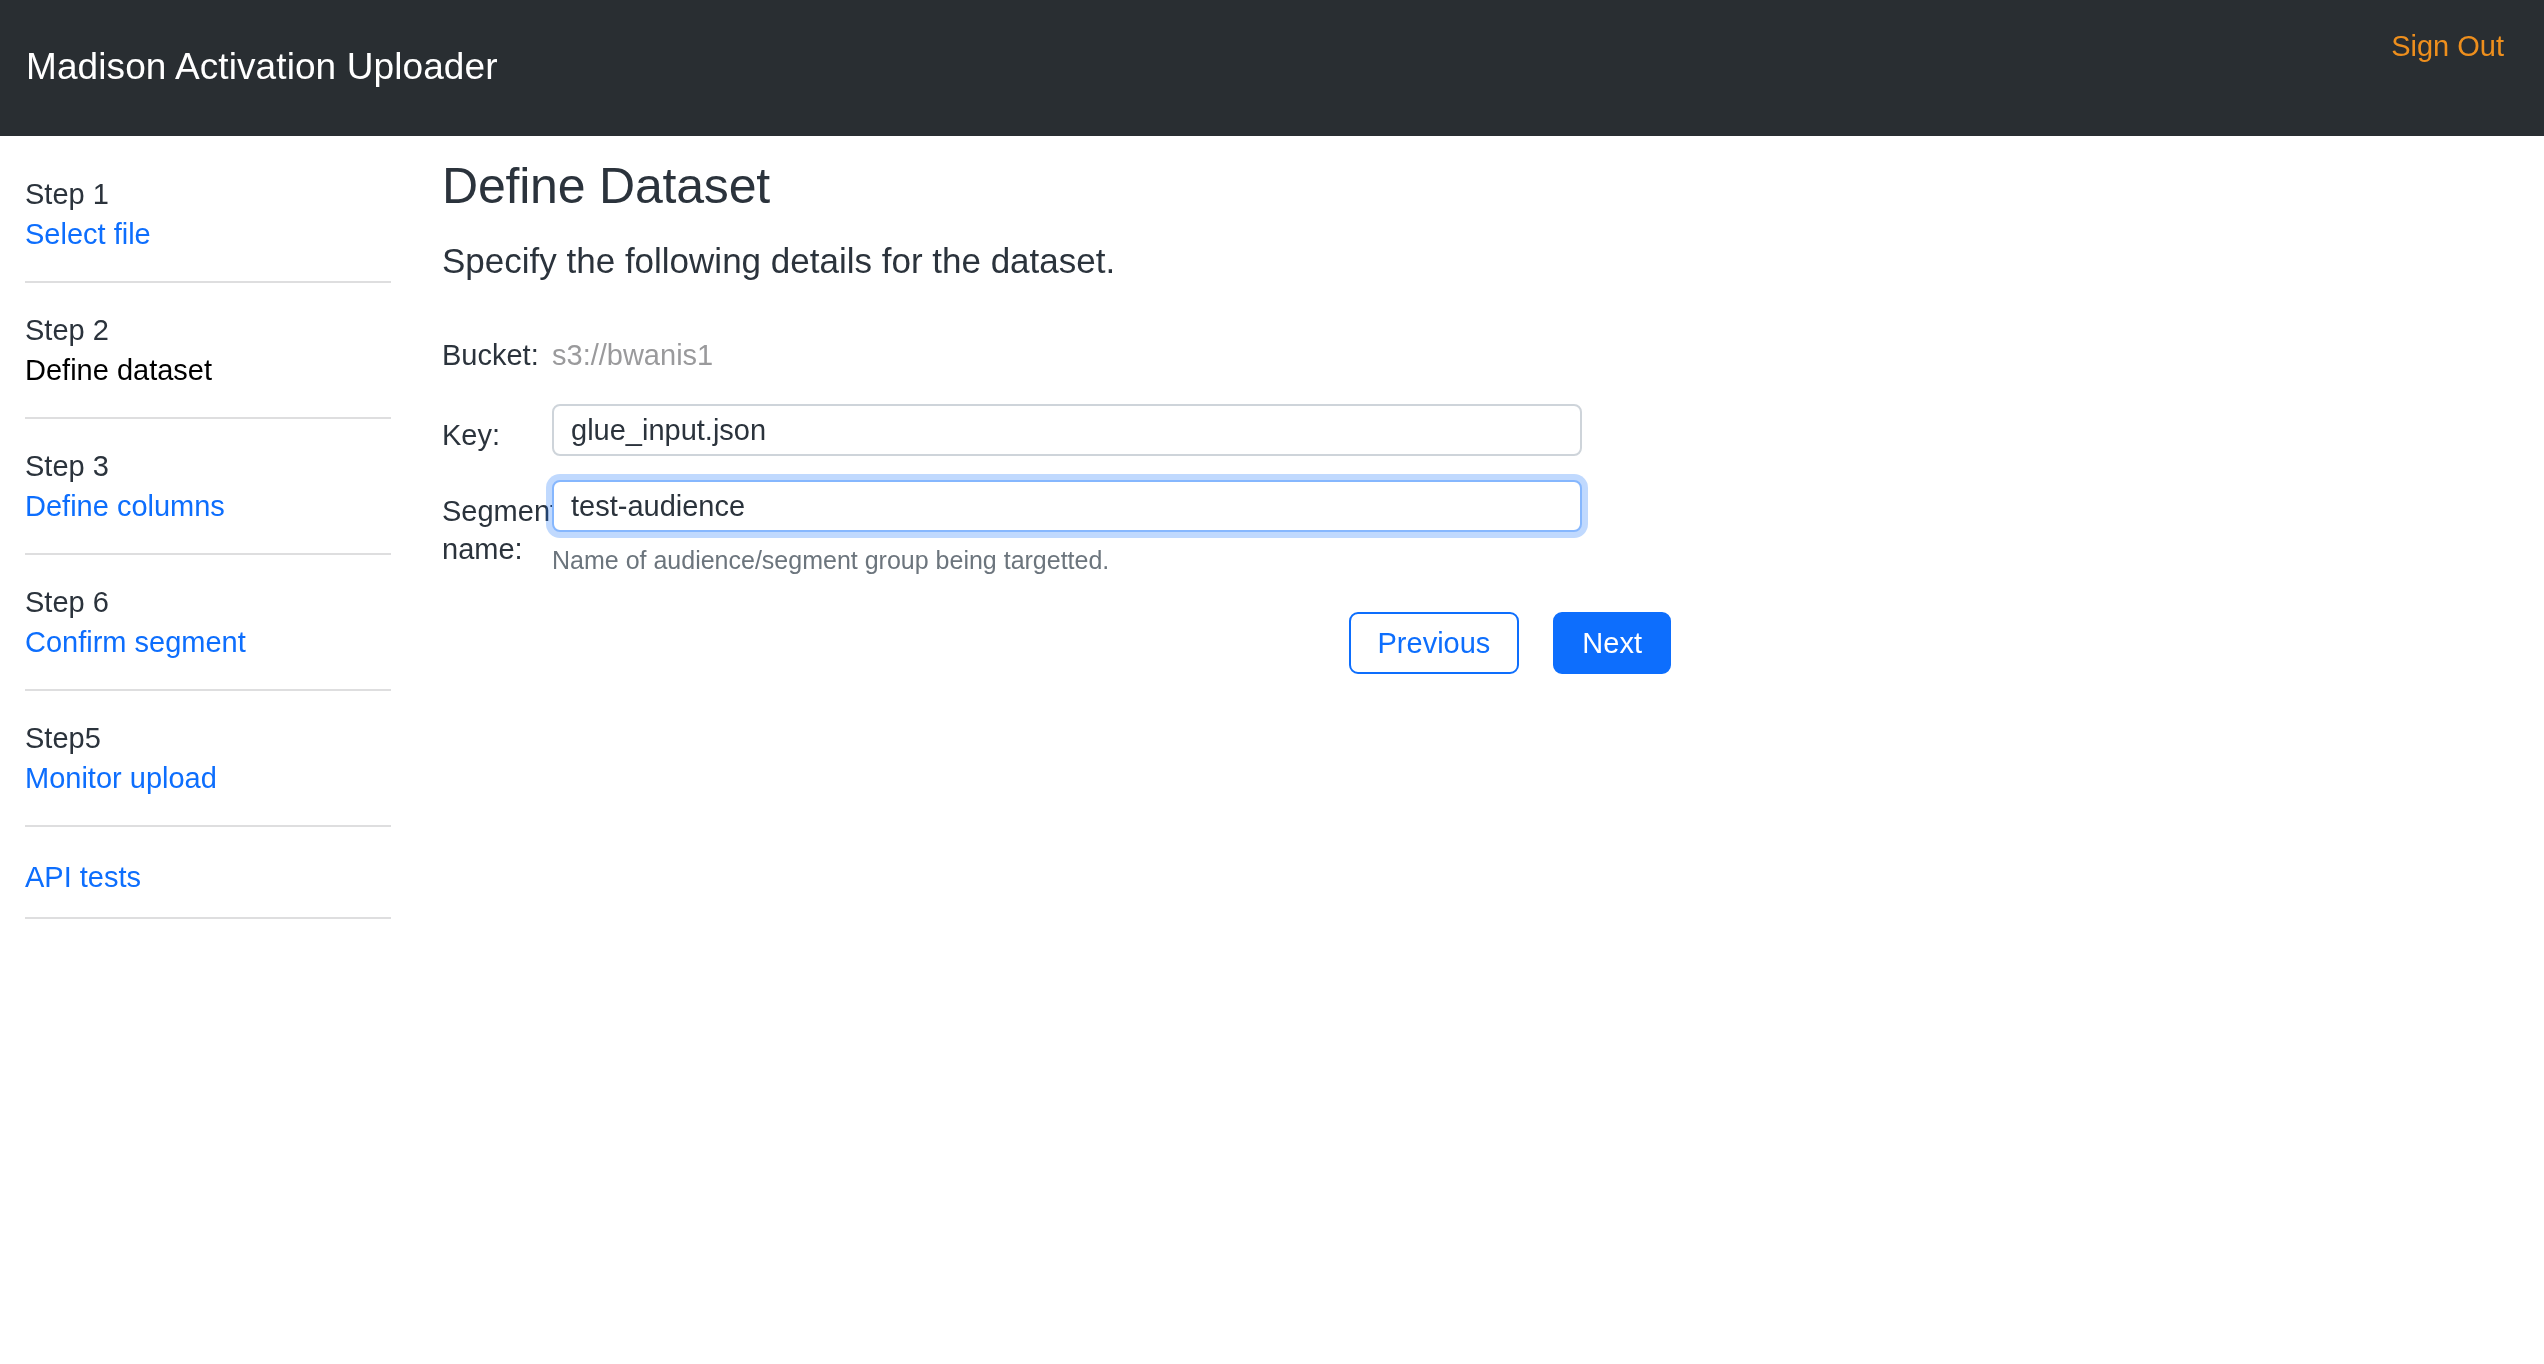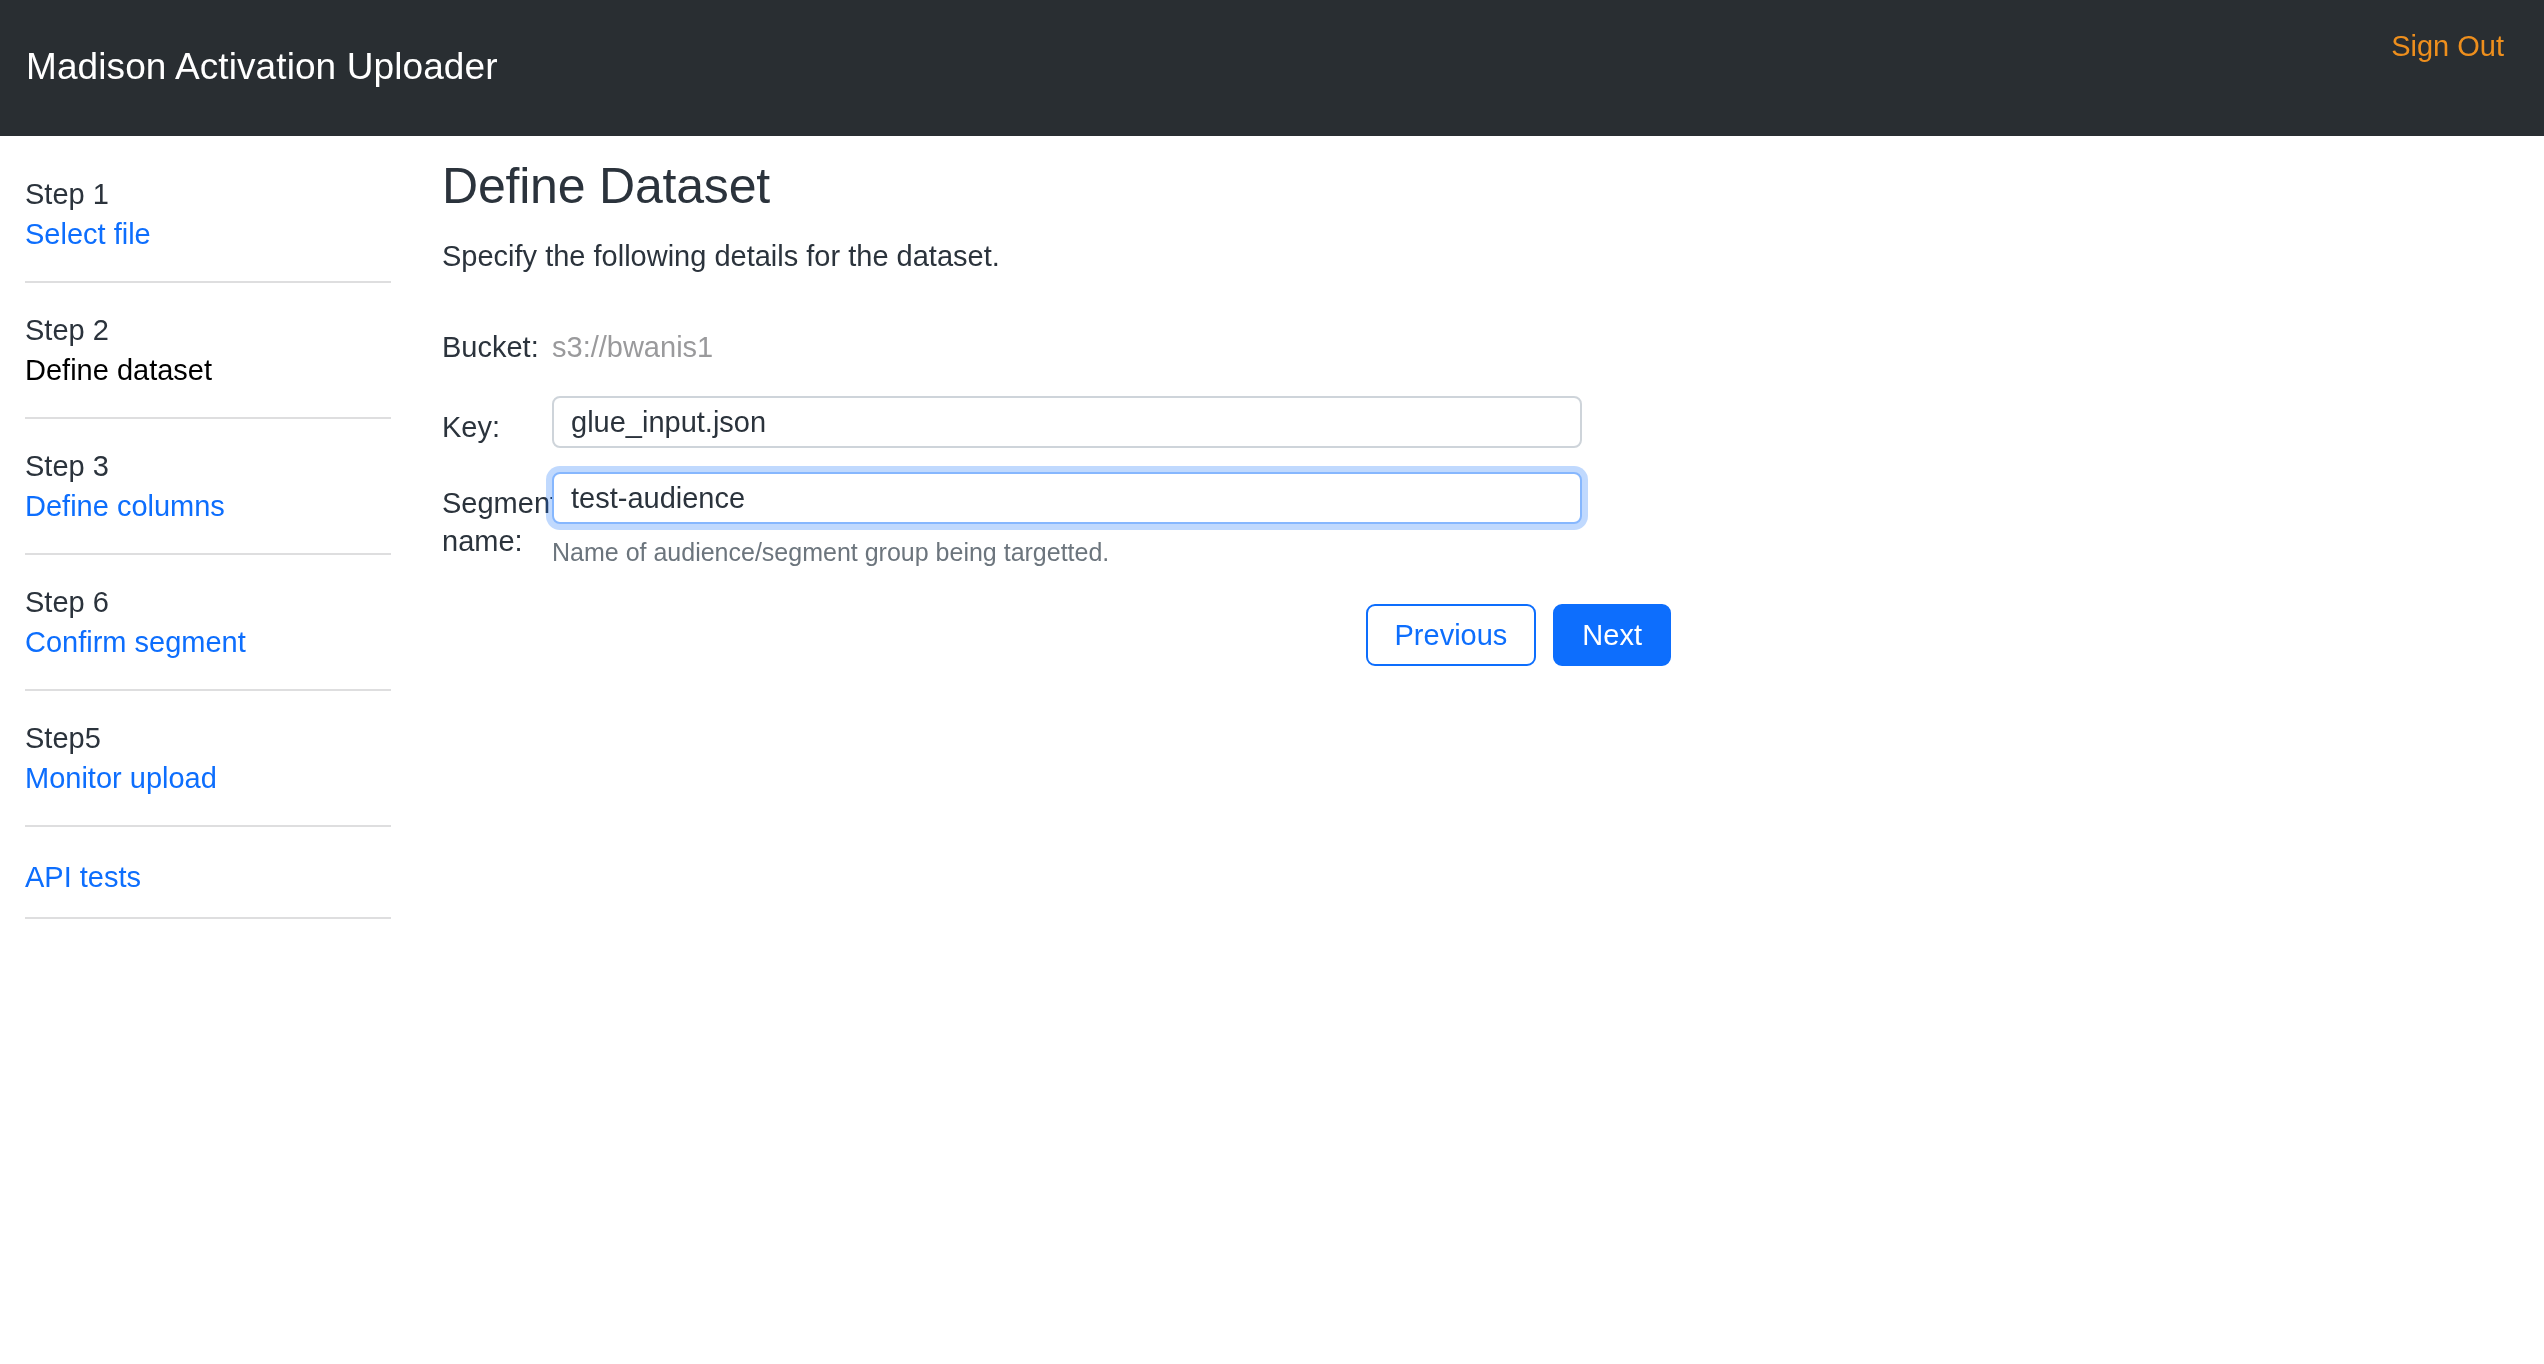--- a/index.html
+++ b/index.html
@@ -96,21 +96,21 @@
   }
   .content-title {
     font-size: 50px;
     font-weight: 400;
     color: #2b333c;
     margin: 0;
     line-height: 1.2;
     letter-spacing: -0.2px;
   }
   .content-subtitle {
-    font-size: 29px;
+    font-size: 35px;
     font-weight: 400;
     color: #2b333c;
     margin: 22px 0 0 0;
     line-height: 1.3;
   }
 
   
   .form {
     margin-top: 40px;
     width: 1230px;
@@ -162,21 +162,21 @@
     margin-top: 12px;
     line-height: 1.3;
   }
   .row-bucket { margin-bottom: 30px; }
   .row-key { margin-bottom: 24px; }
 
   
   .button-bar {
     display: flex;
     justify-content: flex-end;
-    gap: 17px;
+    gap: 34px;
     width: 1230px;
     margin-top: 36px;
     padding-right: 1px;
   }
   .btn {
     font-family: "Liberation Sans", sans-serif;
     font-size: 29px;
     font-weight: 400;
     border-radius: 9px;
     padding: 0 27px;

